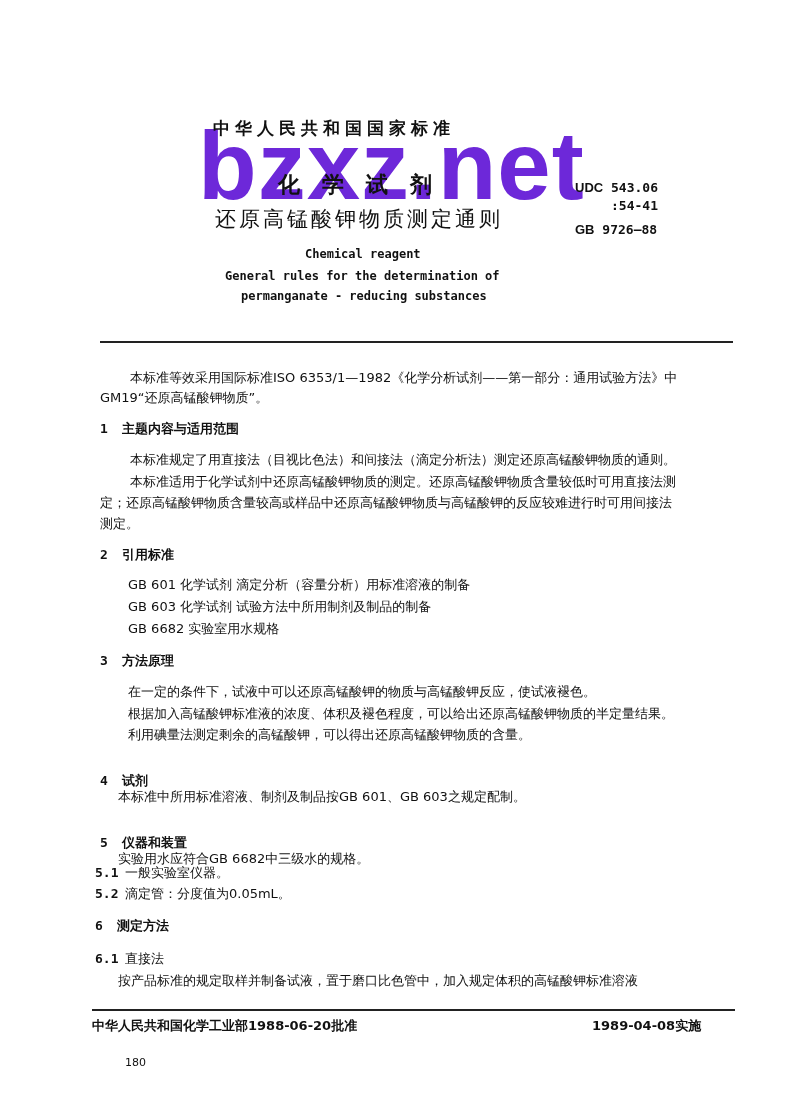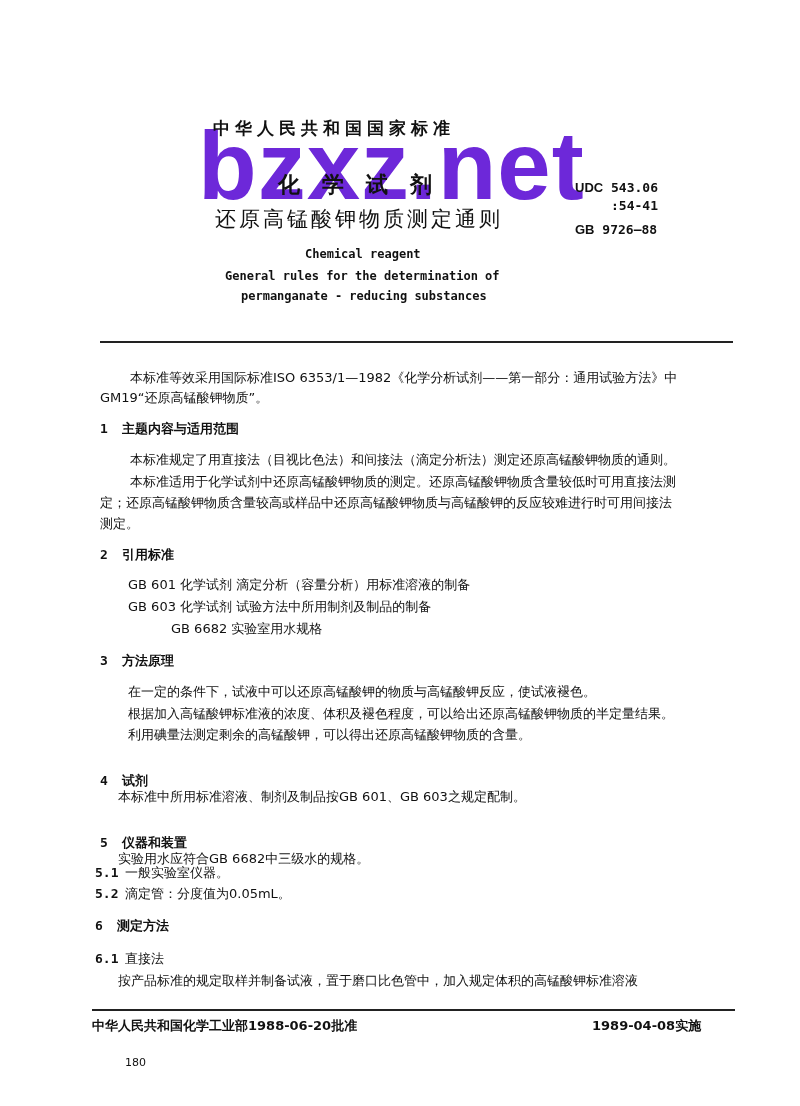--- a/index.html
+++ b/index.html
@@ -59,21 +59,21 @@
 
 <div class="abs h" style="left:100px; top:420px;"><span class="num">1</span><span>主题内容与适用范围</span></div>
 <div class="abs p" style="left:130px; top:451px;">本标准规定了用直接法（目视比色法）和间接法（滴定分析法）测定还原高锰酸钾物质的通则。</div>
 <div class="abs p" style="left:130px; top:473px;">本标准适用于化学试剂中还原高锰酸钾物质的测定。还原高锰酸钾物质含量较低时可用直接法测</div>
 <div class="abs p" style="left:100px; top:494px;">定；还原高锰酸钾物质含量较高或样品中还原高锰酸钾物质与高锰酸钾的反应较难进行时可用间接法</div>
 <div class="abs p" style="left:100px; top:515px;">测定。</div>
 
 <div class="abs h" style="left:100px; top:546px;"><span class="num">2</span><span>引用标准</span></div>
 <div class="abs p" style="left:128px; top:576px;">GB 601  化学试剂  滴定分析（容量分析）用标准溶液的制备</div>
 <div class="abs p" style="left:128px; top:598px;">GB 603  化学试剂  试验方法中所用制剂及制品的制备</div>
-<div class="abs p" style="left:128px; top:620px;margin-left:43px;">GB 6682  实验室用水规格</div>
+<div class="abs p" style="left:128px; top:620px;">GB 6682  实验室用水规格</div>
 
 <div class="abs h" style="left:100px; top:652px;"><span class="num">3</span><span>方法原理</span></div>
 <div class="abs p" style="left:128px; top:683px;">在一定的条件下，试液中可以还原高锰酸钾的物质与高锰酸钾反应，使试液褪色。</div>
 <div class="abs p" style="left:128px; top:705px;">根据加入高锰酸钾标准液的浓度、体积及褪色程度，可以给出还原高锰酸钾物质的半定量结果。</div>
 <div class="abs p" style="left:128px; top:726px;">利用碘量法测定剩余的高锰酸钾，可以得出还原高锰酸钾物质的含量。</div>
 
 <div class="abs h" style="left:100px; top:755px;margin-top:17px;"><span class="num">4</span><span>试剂</span></div>
 <div class="abs p" style="left:118px; top:788px;">本标准中所用标准溶液、制剂及制品按GB 601、GB 603之规定配制。</div>
 <div class="abs p" style="left:118px; top:808px;margin-top:42px;">实验用水应符合GB 6682中三级水的规格。</div>
 

